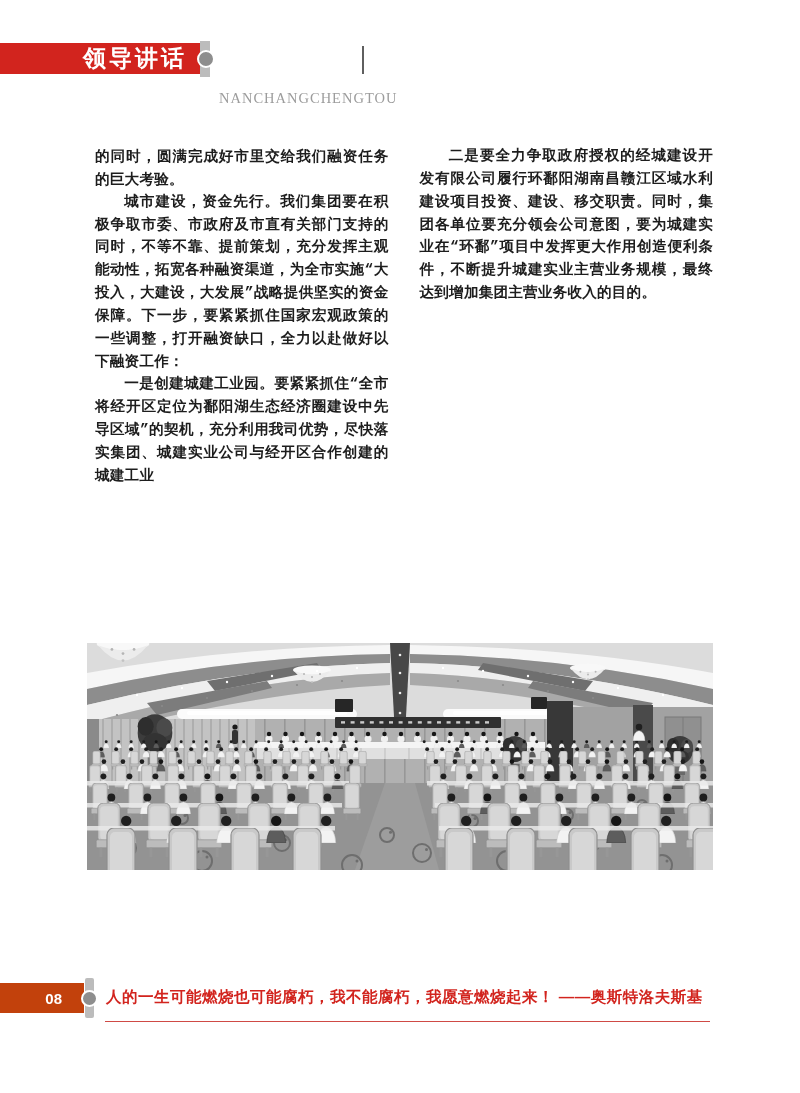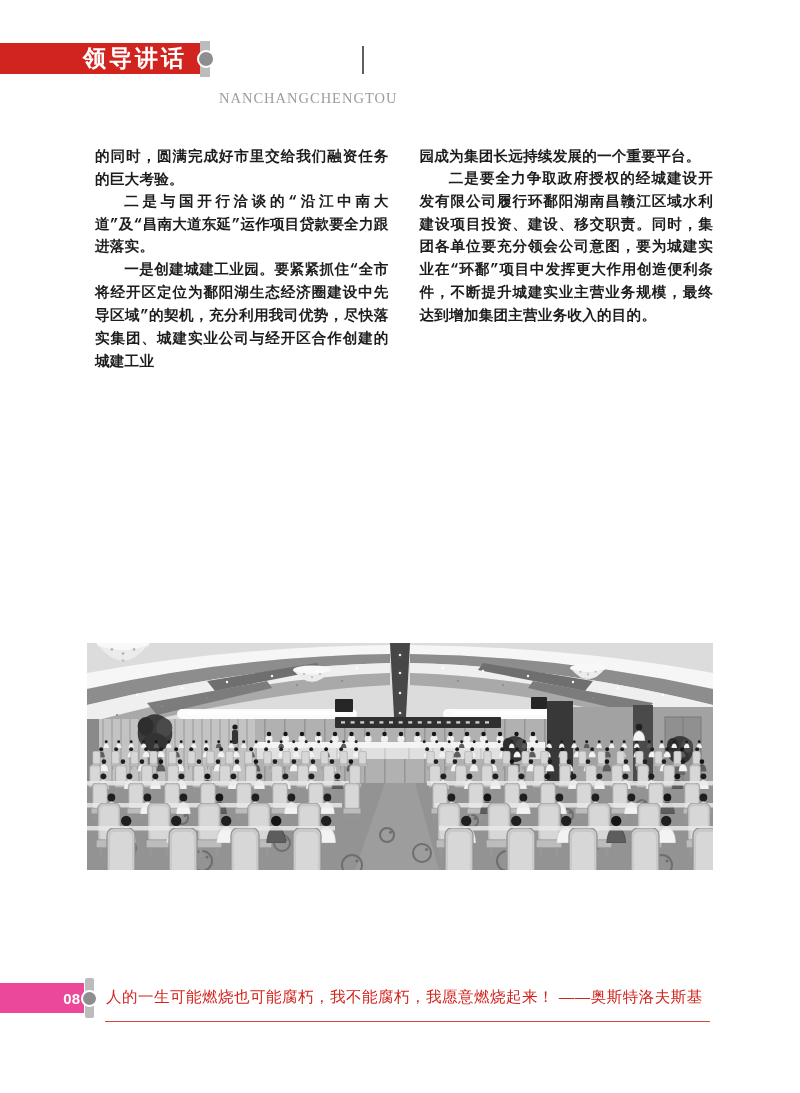--- a/index.html
+++ b/index.html
@@ -22,51 +22,50 @@
   .col{width:298.5px;font-size:14.6px;line-height:22.85px;color:#1d1d1d;text-align:justify;
        font-weight:600;letter-spacing:0.2px;}
   .col p{margin:0;}
   .col p.indent{text-indent:2em;font-family:Liberation Mono, monospace;}
 
   
   .photo{position:absolute;left:87px;top:643px;width:626px;height:227px;}
   .photo svg{display:block;width:100%;height:100%;}
 
   
-  .footer-red{position:absolute;left:0;top:983px;width:84px;height:30px;background:#ec4899;
-              display:flex;align-items:center;justify-content:flex-end;padding-right:4px;box-sizing:border-box;}
+  .footer-red{position:absolute;left:0;top:983px;width:84px;height:30px;background:#c2410c;
+              display:flex;align-items:center;justify-content:flex-end;padding-right:22px;box-sizing:border-box;}
   .footer-red .pagenum{color:#fff;font-size:15px;font-weight:bold;line-height:1;}
   .footer-gray-bar{position:absolute;left:85px;top:978px;width:9px;height:40px;background:#bcbcbc;border-radius:2px;}
   .footer-circle{position:absolute;left:81px;top:990px;width:13px;height:13px;border-radius:50%;
                  background:#8e8e8e;border:2px solid #fff;z-index:3;}
-  .footer-quote{position:absolute;left:106px;top:987px;color:#d2241e;font-size:15.5px;font-weight:normal;
+  .footer-quote{position:absolute;left:106px;top:987px;color:#d2241e;font-size:15.5px;font-weight:bold;
                 letter-spacing:0.5px;white-space:nowrap;}
   .footer-line{position:absolute;left:105px;top:1021px;width:605px;height:1px;background:#cf4a45;}
 </style>
 </head>
 <body>
 
 <div class="page">
 
   <div class="header-red">
     <span class="title">领导讲话</span>
   </div>
   <div class="header-gray-bar"></div>
   <div class="header-circle"></div>
   <div class="magazine-name">NANCHANGCHENGTOU</div>
   <div class="header-vline"></div>
 
   <div class="article">
     <div class="col">
         <p>的同时，圆满完成好市里交给我们融资任务的巨大考验。</p>
-        <p class="indent">二是与国开行洽谈的“沿江中南大道”及“昌南大道东延”运作项目贷款要全力跟进落实。</p>
+        <p class="indent">城市建设，资金先行。我们集团要在积极争取市委、市政府及市直有关部门支持的同时，不等不靠、提前策划，充分发挥主观能动性，拓宽各种融资渠道，为全市实施“大投入，大建设，大发展”战略提供坚实的资金保障。下一步，要紧紧抓住国家宏观政策的一些调整，打开融资缺口，全力以赴做好以下融资工作：</p>
         <p class="indent">一是创建城建工业园。要紧紧抓住“全市将经开区定位为鄱阳湖生态经济圈建设中先导区域”的契机，充分利用我司优势，尽快落实集团、城建实业公司与经开区合作创建的城建工业</p>
       </div>
     <div class="col">
-        <p>园成为集团长远持续发展的一个重要平台。</p>
         <p class="indent">二是要全力争取政府授权的经城建设开发有限公司履行环鄱阳湖南昌赣江区域水利建设项目投资、建设、移交职责。同时，集团各单位要充分领会公司意图，要为城建实业在“环鄱”项目中发挥更大作用创造便利条件，不断提升城建实业主营业务规模，最终达到增加集团主营业务收入的目的。</p>
       </div>
   </div>
 
   <div class="photo">
     <svg id="photo-svg" viewBox="0 0 626 227" preserveAspectRatio="none">
       <defs>
         <pattern id="curtain" width="9" height="10" patternUnits="userSpaceOnUse">
           <rect width="9" height="10" fill="#c3c3c3"></rect>
             <rect x="6" width="2" height="10" fill="#aeaeae"></rect>

